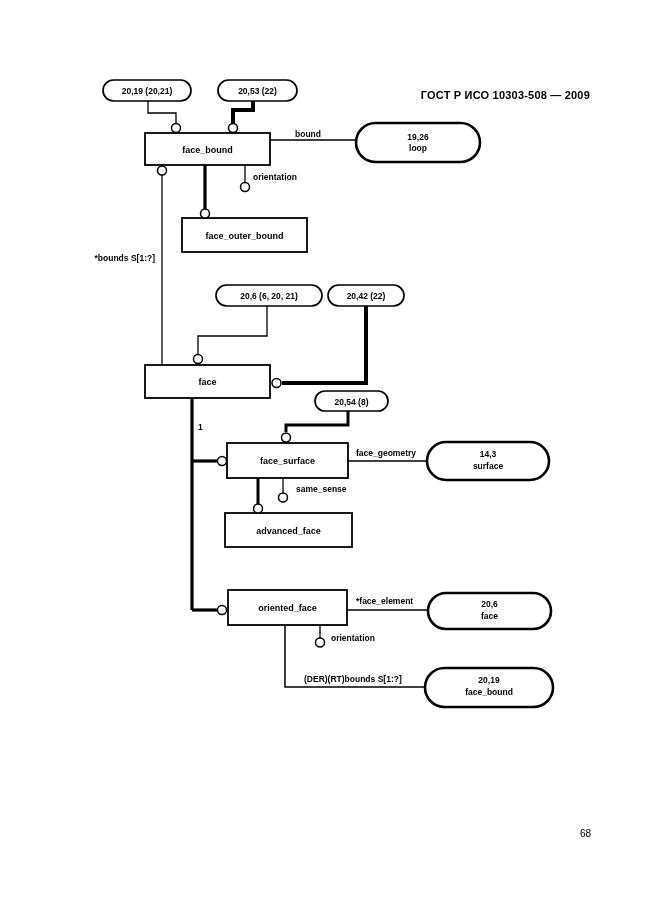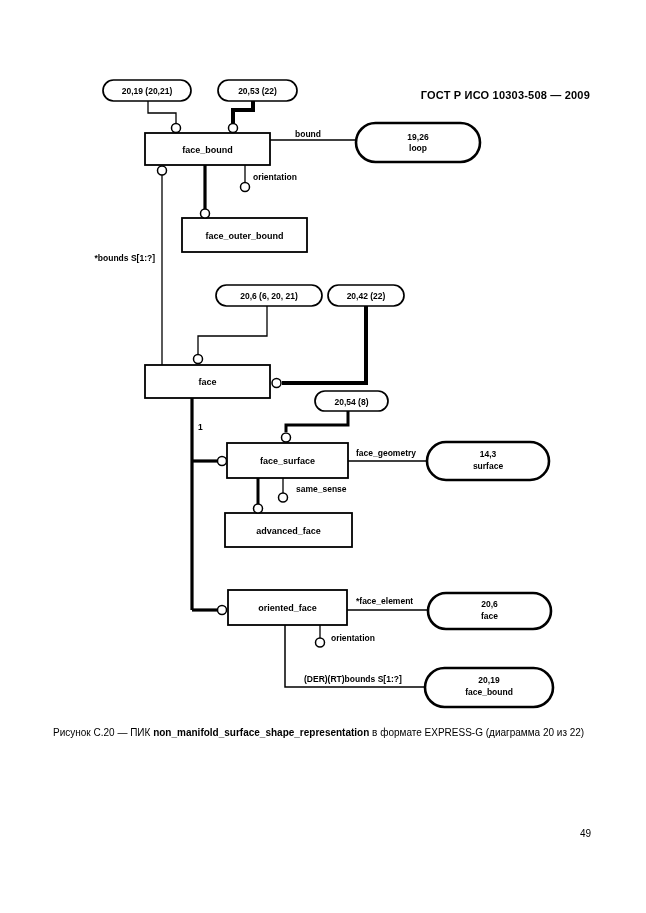--- a/index.html
+++ b/index.html
@@ -152,17 +152,16 @@
       <text class="attr" x="155" y="260.5" text-anchor="end">*bounds S[1:?]</text>
       <text class="attr" x="198" y="430" text-anchor="start">1</text>
       <text class="attr" x="356" y="456" text-anchor="start">face_geometry</text>
       <text class="attr" x="296" y="491.5" text-anchor="start">same_sense</text>
       <text class="attr" x="356" y="604" text-anchor="start">*face_element</text>
       <text class="attr" x="331" y="641" text-anchor="start">orientation</text>
       <text class="attr" x="304" y="681.5" text-anchor="start">(DER)(RT)bounds S[1:?]</text>
     </g>
   </svg>
 
-  <div class="caption"><span>Рисунок С.20 — ПИК </span><span class="bold">non_manifold_surface_shape_representation</span><span> в формате EXPRESS-G (диаграмма 20 из 22)</span></div>
 
-  <div class="pageno">49</div>
+  <div class="pageno">68</div>
 
 </div>
 
 </body></html>

